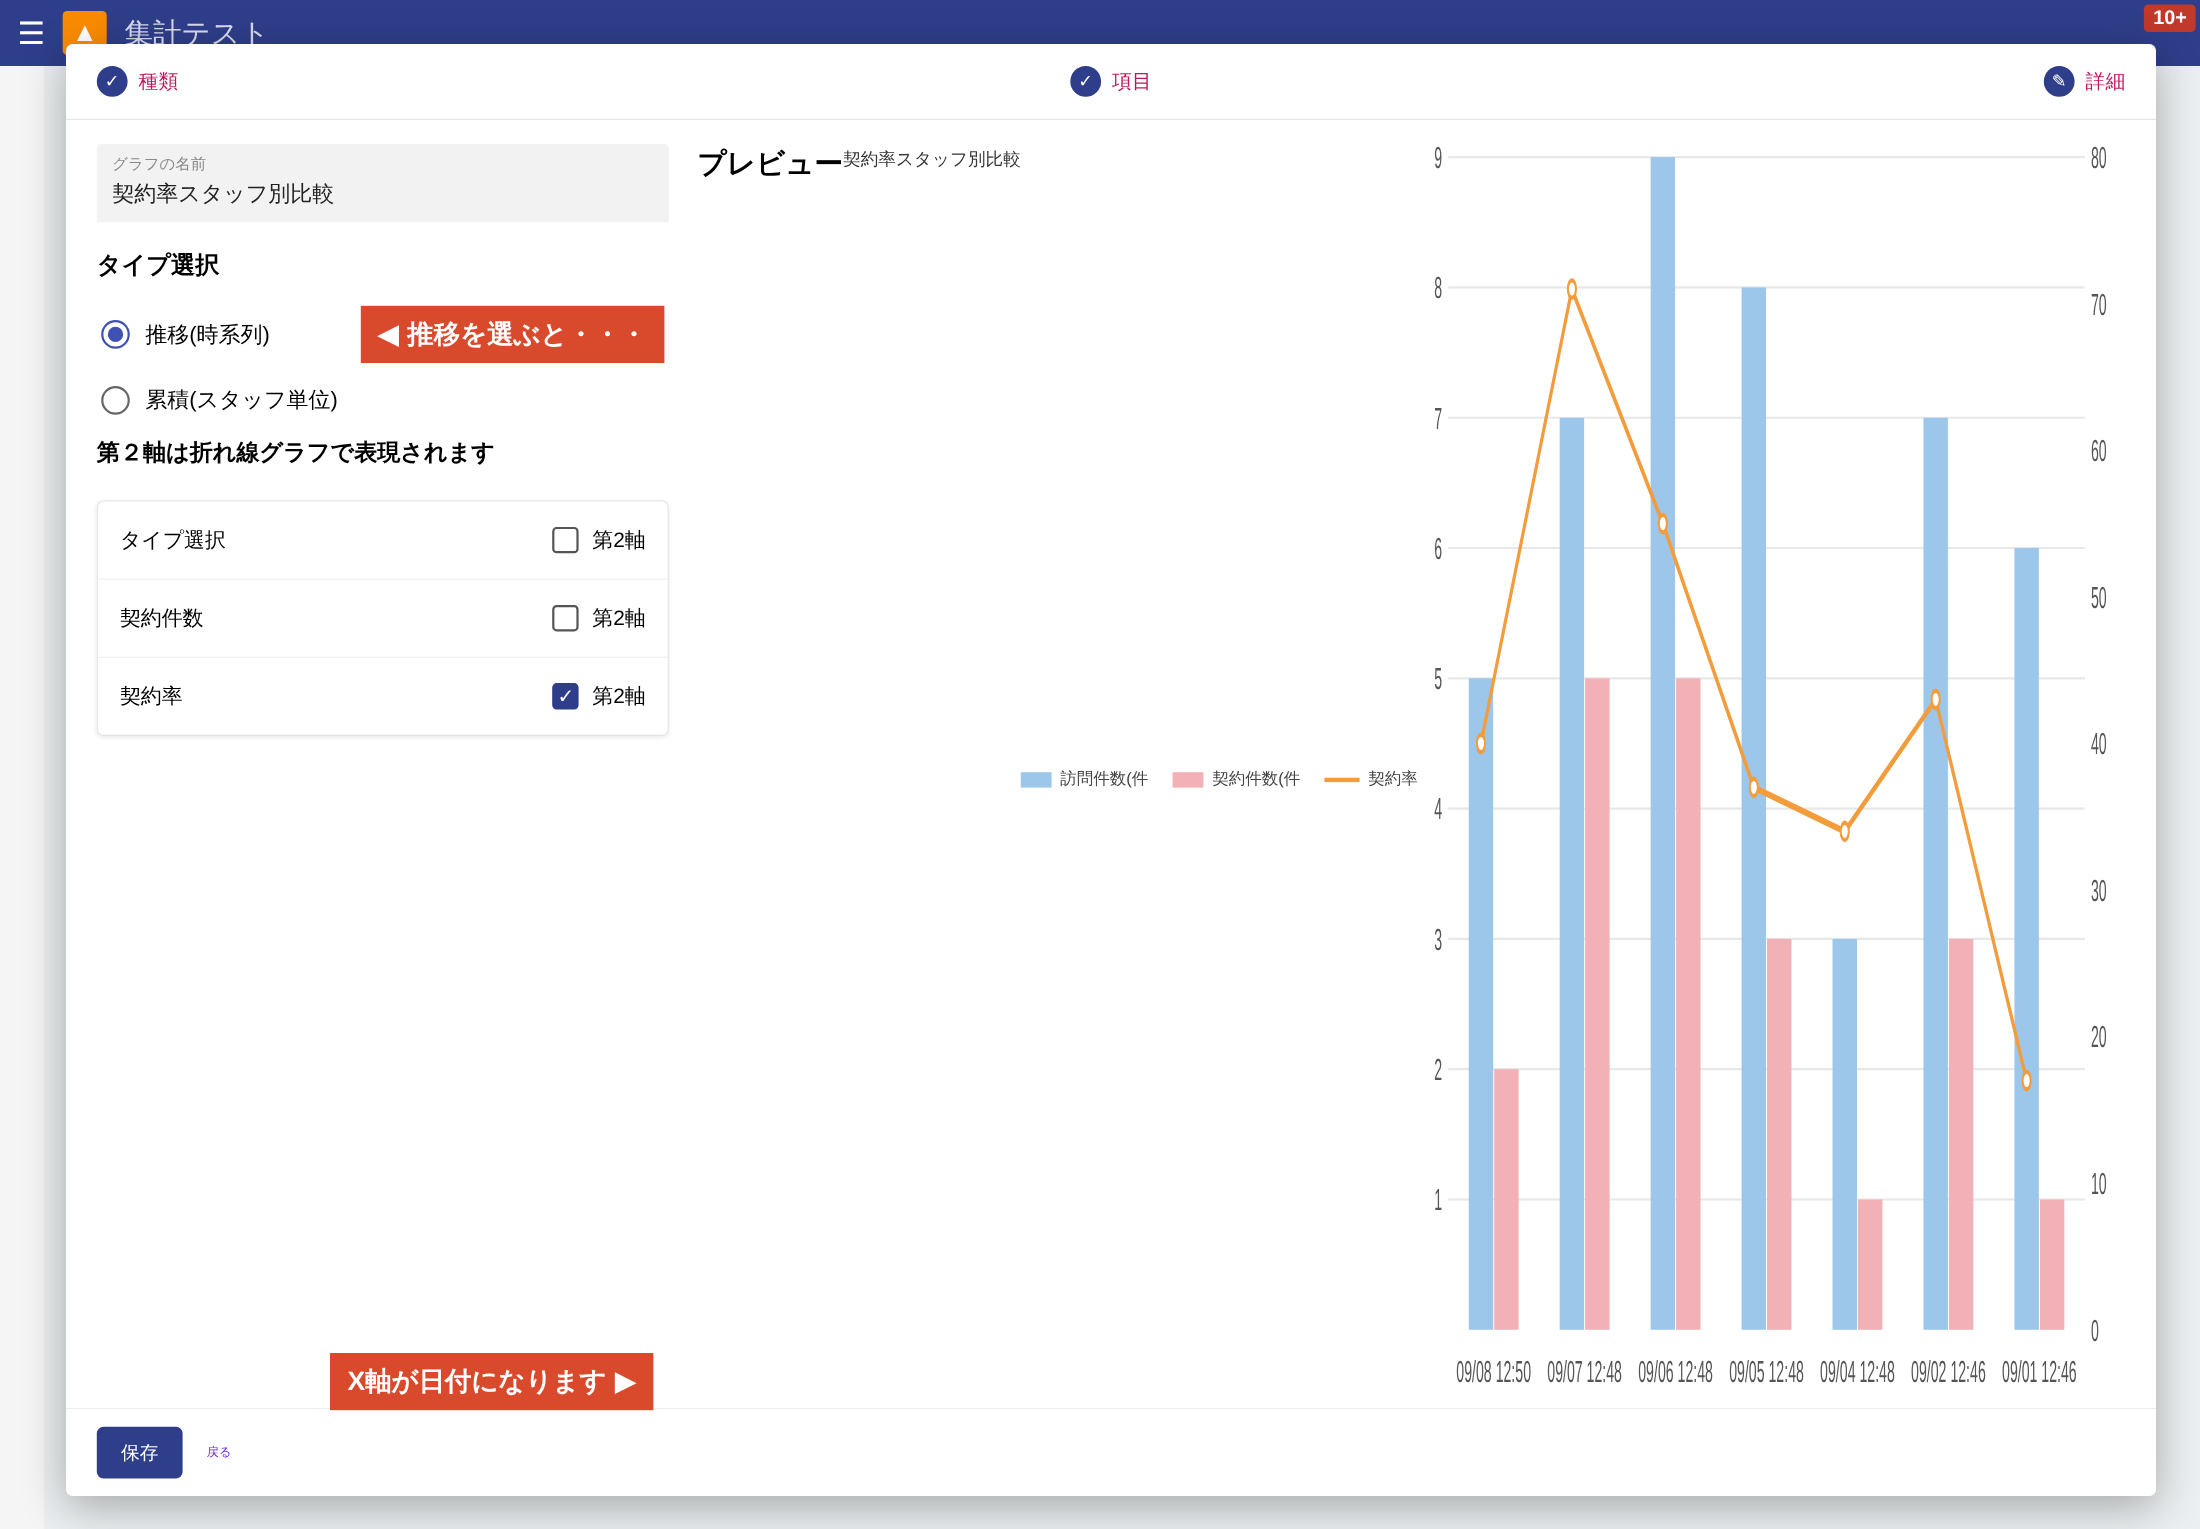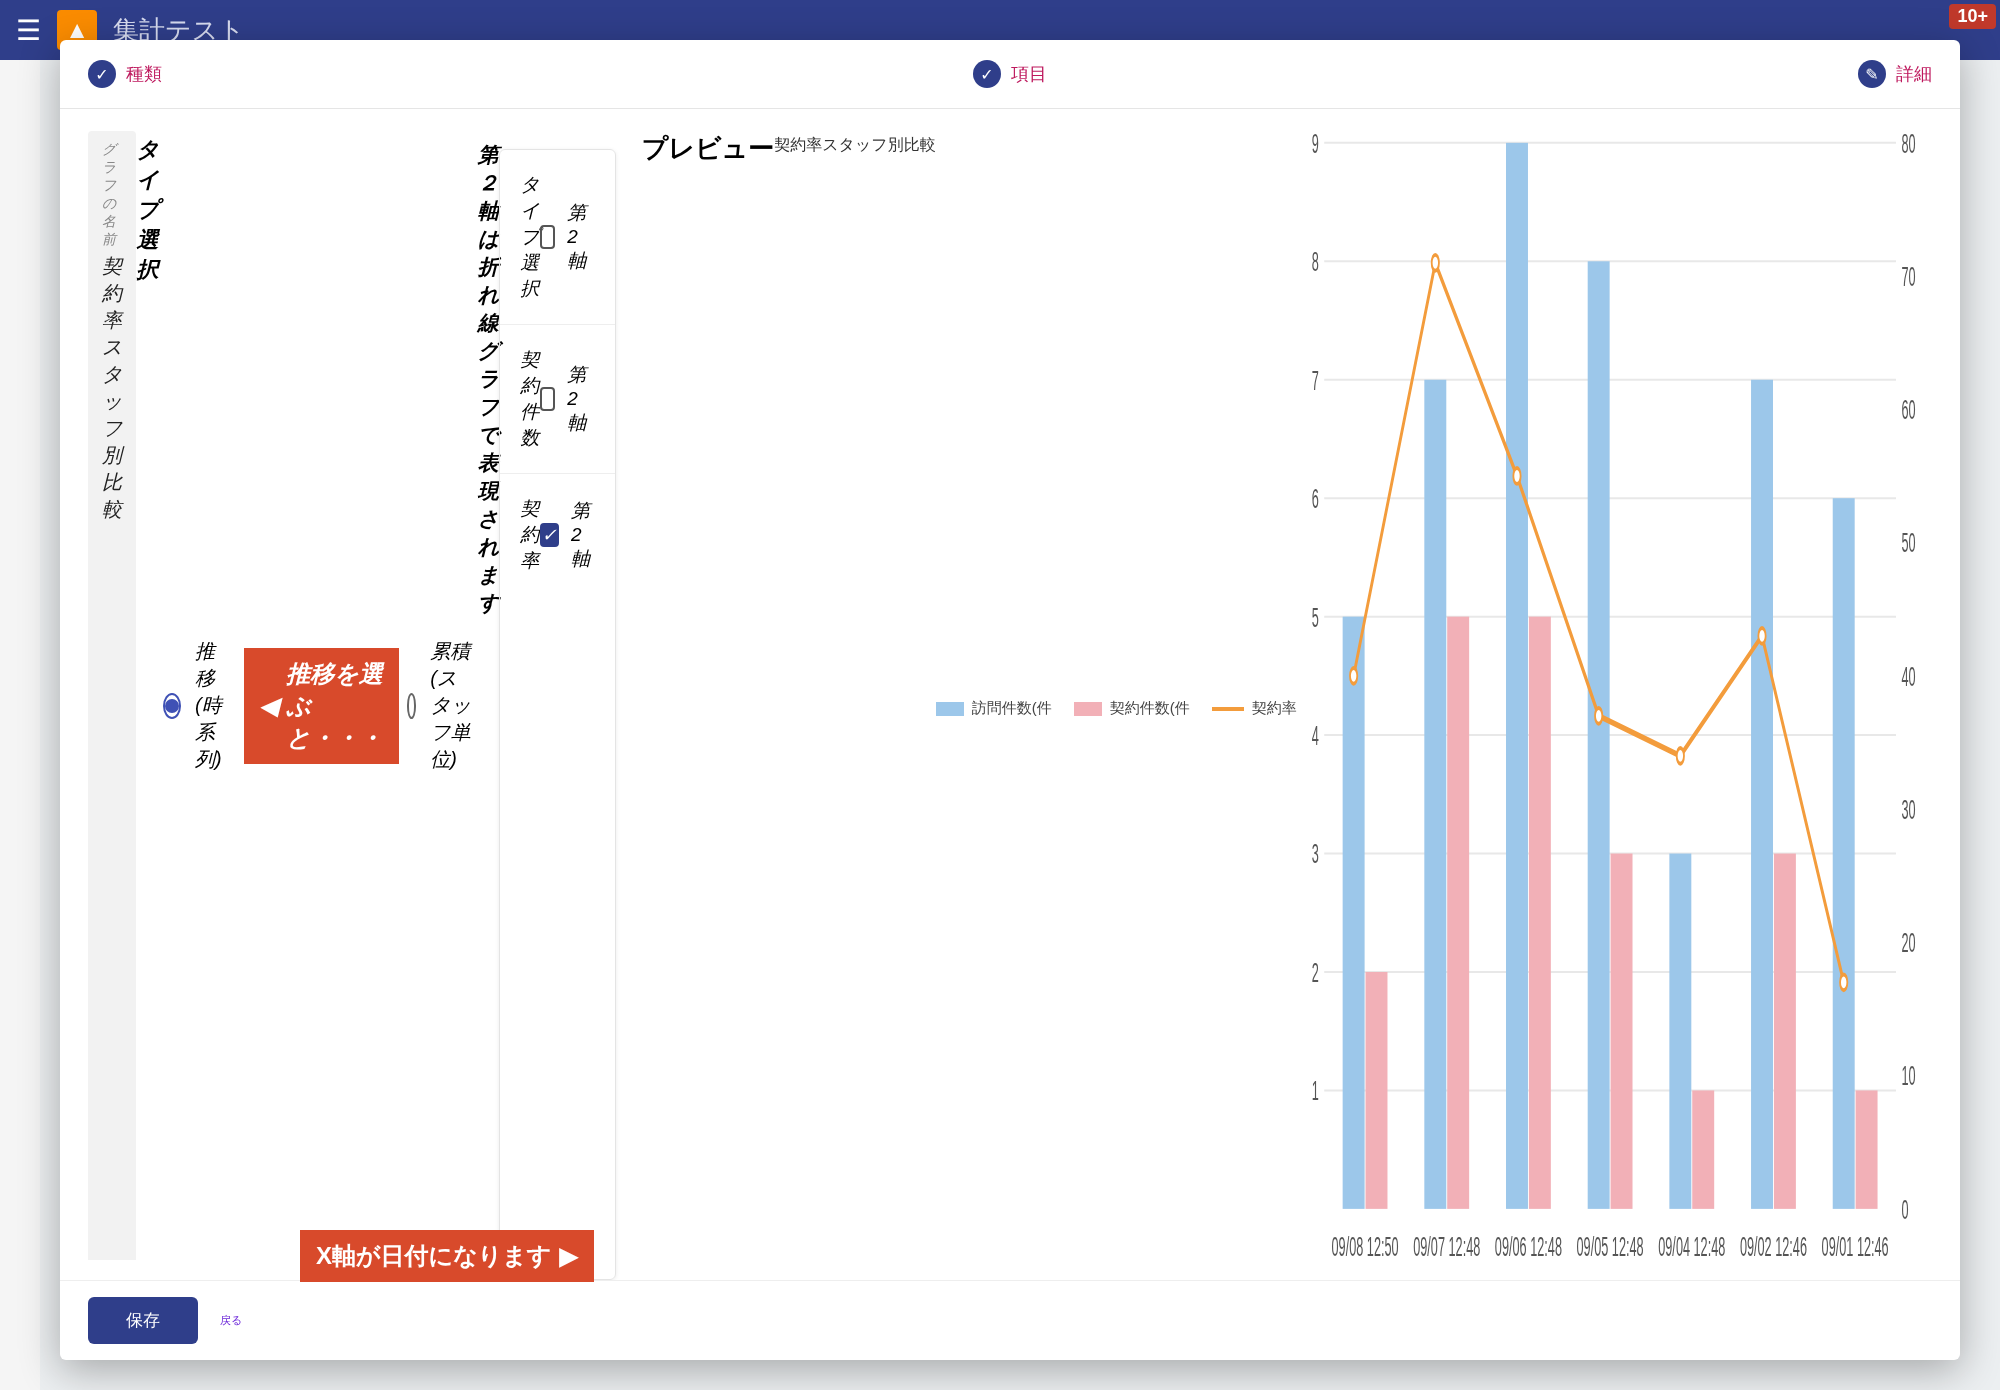--- a/index.html
+++ b/index.html
@@ -28,21 +28,21 @@
   .wizard-steps {
     display: flex; align-items: center; padding: 20px 28px;
     border-bottom: 1px solid #e5e5e5;
   }
   .step { display: flex; align-items: center; gap: 10px; }
   .step-gap { flex: 1; }
   .step-circle { width: 28px; height: 28px; border-radius: 50%; background:#2f3e8a; color:#fff; display:flex;align-items:center;justify-content:center; }
   .step-label { color:#be185d; font-size: 18px; }
 
   .body { flex:1; display:flex; overflow:hidden; padding: 22px 28px 0 28px; gap: 26px; }
-  .left { flex: 0 0 520px; display:flex; flex-direction:row;font-style:italic; }
+  .left { flex: 0 0 520px; display:flex; flex-direction:column; }
   .right { flex: 1; display:flex; }
 
   .name-field { background:#f2f2f2; border-radius:4px 4px 0 0; padding:10px 14px 12px; margin-bottom:20px; }
   .name-field .fl { color:#888; font-size:14px; }
   .name-field .fv { color:#222; font-size:20px; margin-top:4px; }
 
   .section-h { font-size:22px; font-weight:700; margin:4px 0 12px; }
 
   .radio-row { display:flex; align-items:center; gap:14px; padding:10px 4px; font-size:20px;}
   .radio { width:26px;height:26px;border:2px solid #666;border-radius:50%;display:flex;align-items:center;justify-content:center;}
@@ -73,21 +73,21 @@
   svg{width:100%;height:100%;}
   .ytick,.y2tick,.xtick{font-size:14px;fill:#555;}
   .grid{stroke:#e8e8e8;stroke-width:1;}
   .bar1{fill:#9cc7ea;}
   .bar2{fill:#f2b0b7;}
   .lineP{fill:none;stroke:#f39c3c;stroke-width:3;}
   .dot{fill:#fff;stroke:#f39c3c;stroke-width:2;}
 
   .bottom-callout-row{position:absolute;bottom:78px;left:240px;}
   .footer{border-top:1px solid #eee;padding:16px 28px;display:flex;align-items:center;gap:22px;}
-  .btn-primary{background:#2f3e8a;color:#fff;border:none;border-radius:6px;padding:12px 38px;font-size:17px;cursor:pointer;}
+  .btn-primary{background:#2f3e8a;color:#fff;border:none;border-radius:6px;padding:12px 22px;font-size:17px;cursor:pointer;}
   .btn-flat{background:none;border:none;color:#6d28d9;font-size:11px;cursor:pointer;}
 </style>
 </head>
 <body>
 
 <div class="app-backdrop">
   <span class="hamburger">☰</span>
   <span class="app-logo">▲</span>
   <span class="app-title">集計テスト</span>
 </div>

